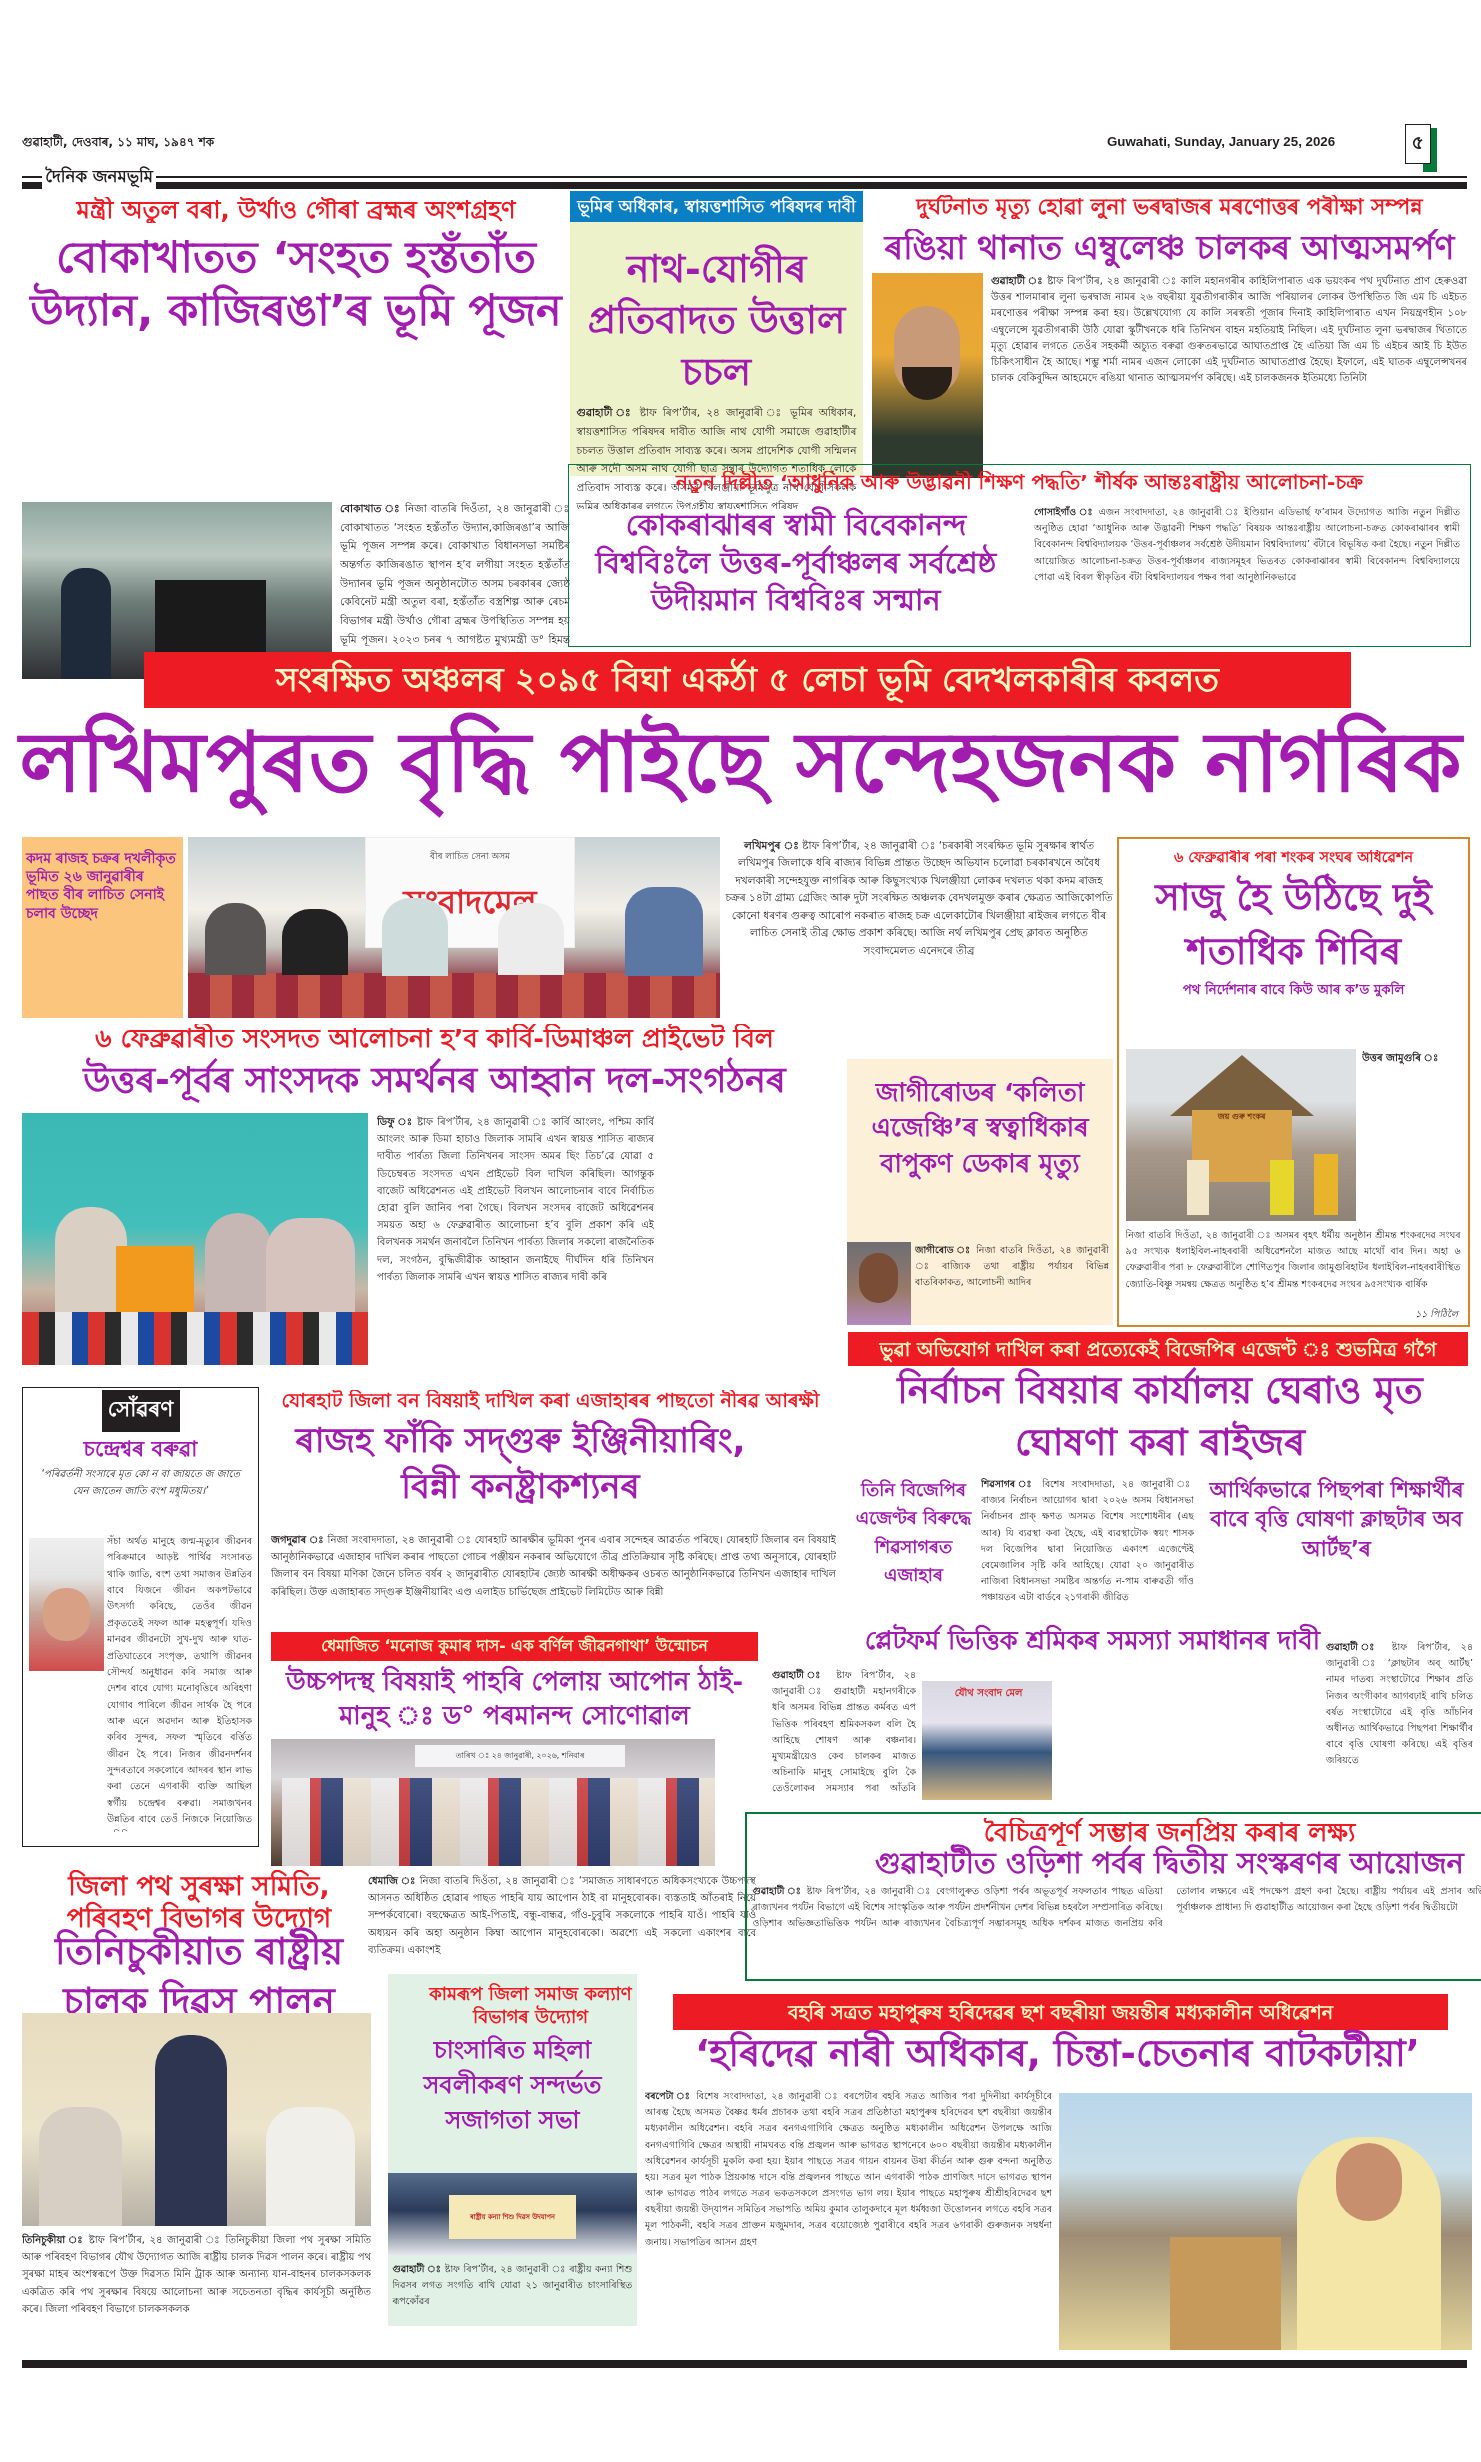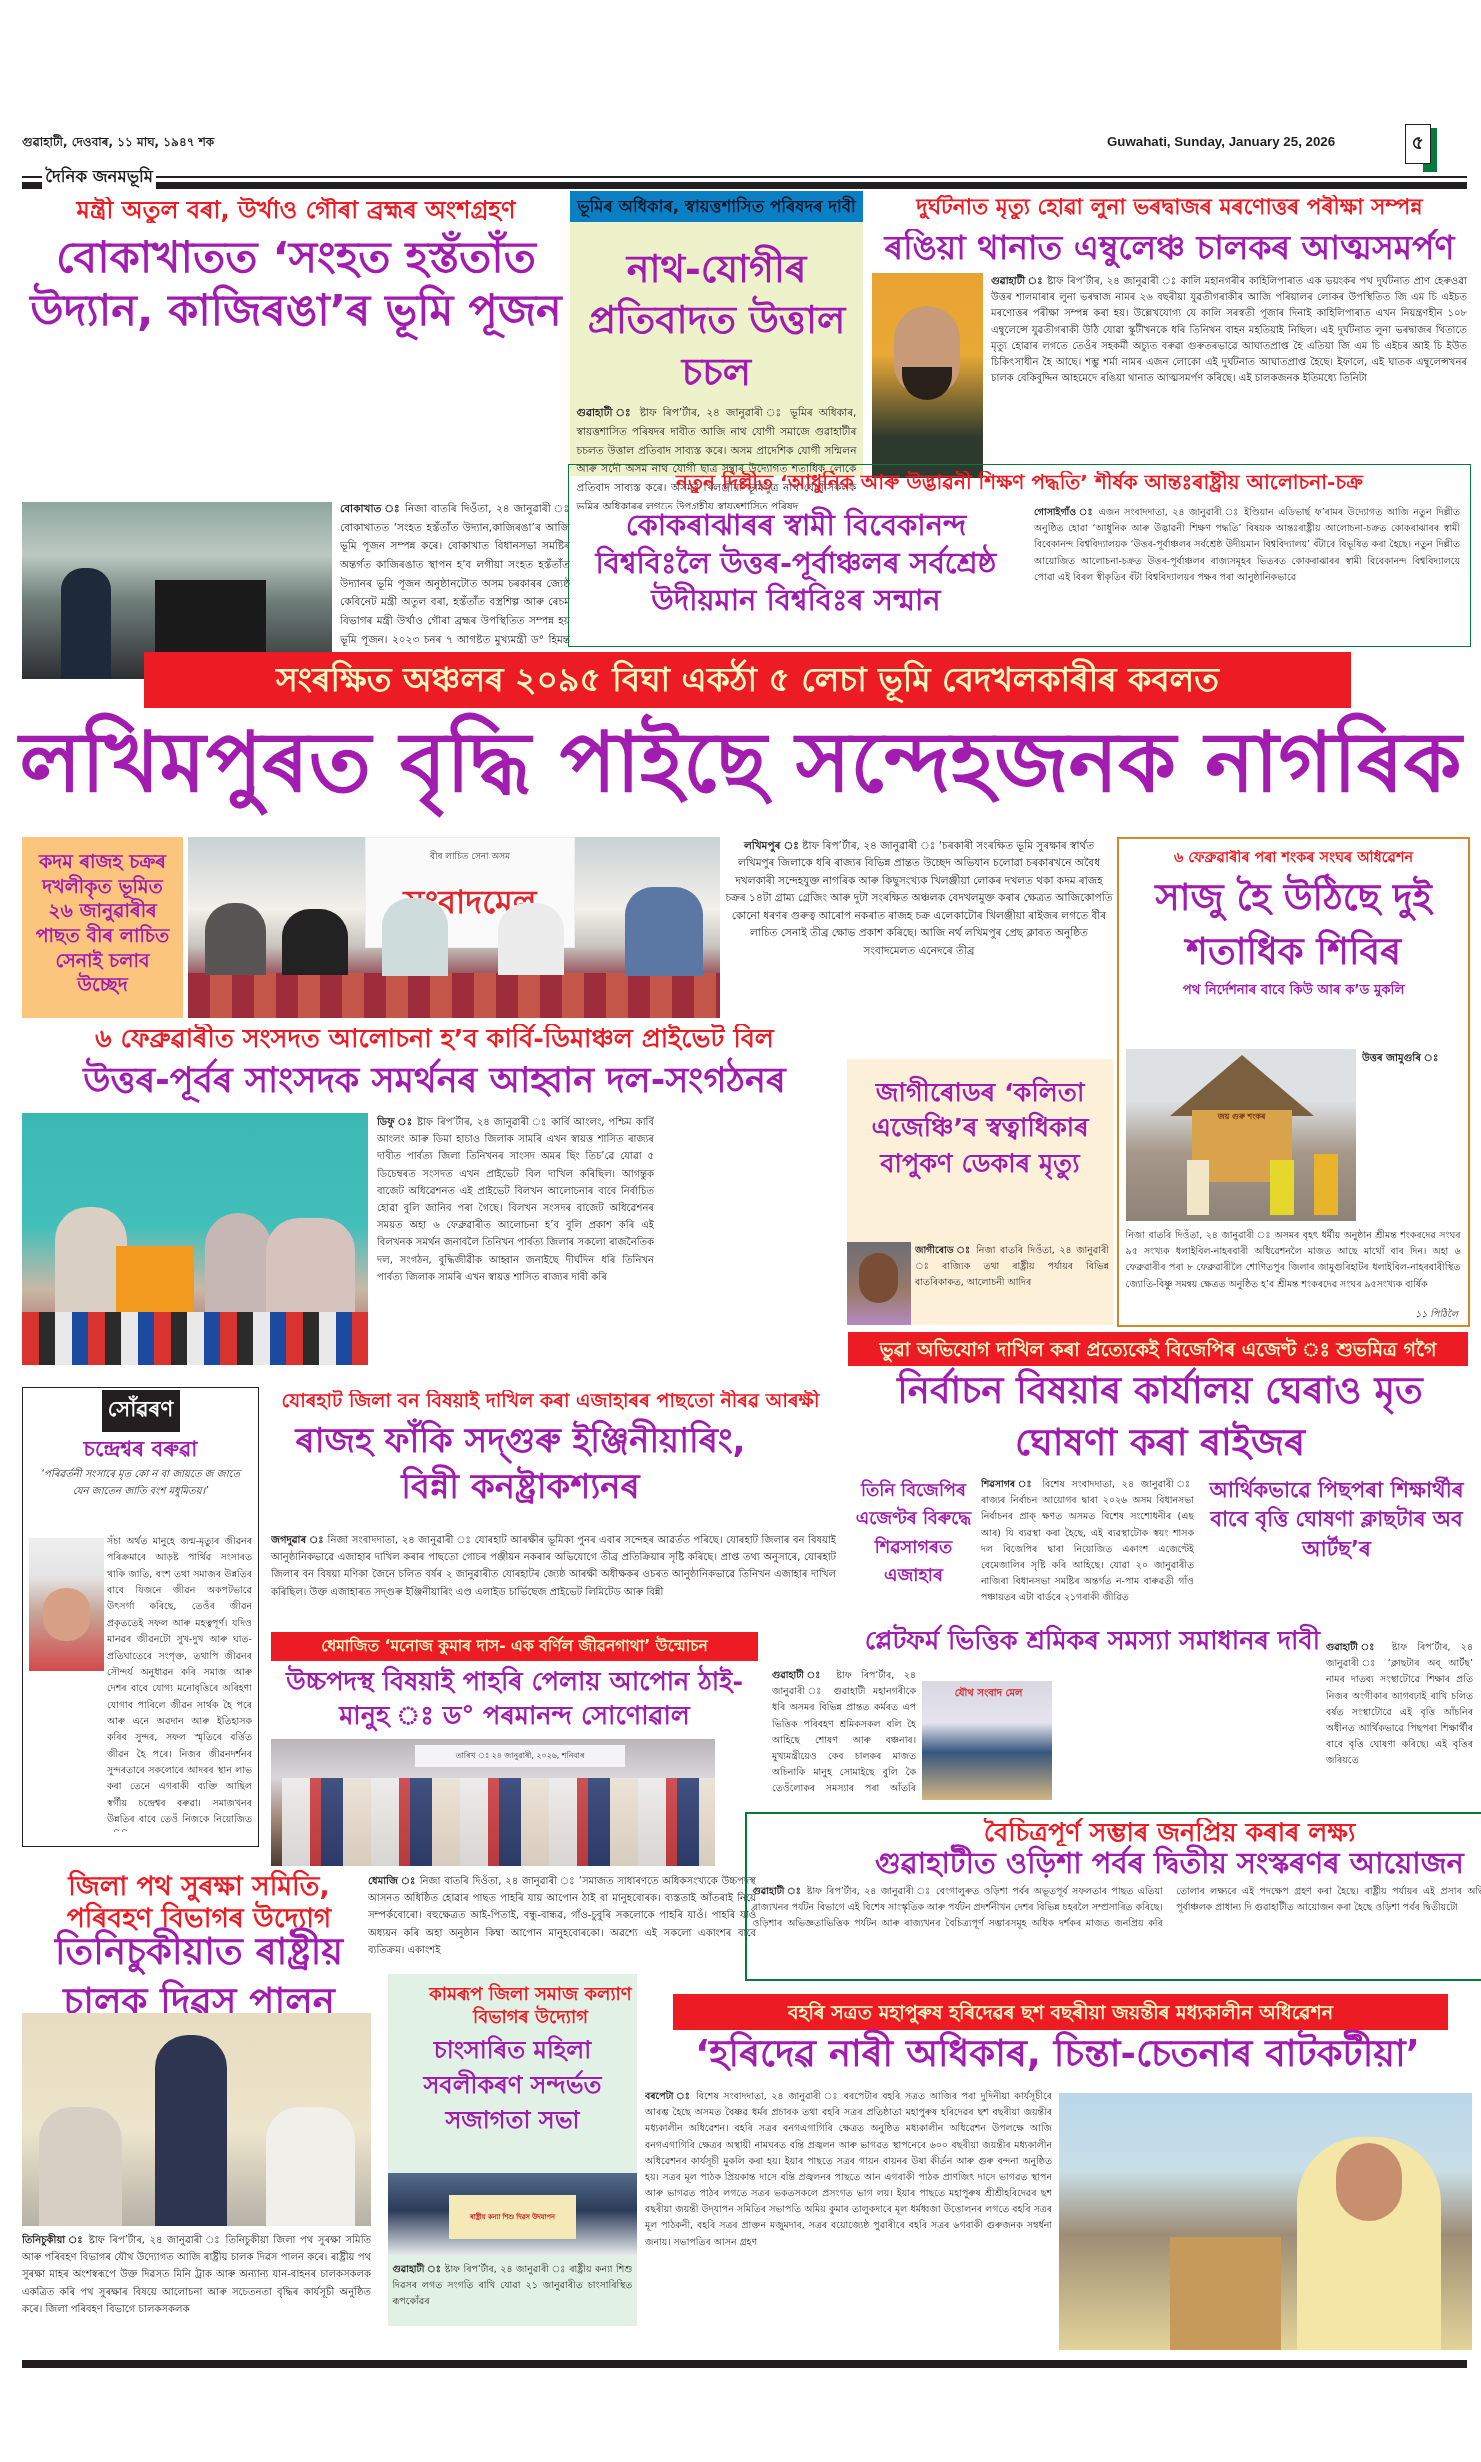--- a/index.html
+++ b/index.html
@@ -38,21 +38,21 @@
     <div class="abs" style="left:39px;top:66px;width:50px;height:111px;background:#1e2a3a;border-radius:22px 22px 0 0;"></div>
     <div class="abs" style="left:133px;top:78px;width:111px;height:100px;background:#1a1a1a;"></div>
   </div>
   <div class="abs body" style="left:318px;top:302px;width:230px;height:180px;font-size:10.5px;line-height:1.78;">
     <b>বোকাখাত ঃ</b>
     <span>নিজা বাতৰি দিওঁতা, ২৪ জানুৱাৰী ঃ বোকাখাতত ‘সংহত হস্তঁতাঁত উদ্যান,কাজিৰঙা’ৰ আজি ভূমি পূজন সম্পন্ন কৰে। বোকাখাত বিধানসভা সমষ্টিৰ অন্তৰ্গত কাজিৰঙাত স্থাপন হ’ব লগীয়া সংহত হস্তঁতাঁত উদ্যানৰ ভূমি পূজন অনুষ্ঠানটোত অসম চৰকাৰৰ জ্যেষ্ঠ কেবিনেট মন্ত্ৰী অতুল বৰা, হস্তঁতাঁত বস্ত্ৰশিল্প আৰু ৰেচম বিভাগৰ মন্ত্ৰী উৰ্খাও গৌৰা ব্ৰহ্মৰ উপস্থিতিত সম্পন্ন হয় ভূমি পূজন। ২০২৩ চনৰ ৭ আগষ্টত মুখ্যমন্ত্ৰী ড° হিমন্ত বিশ্ব শৰ্মাই শিলান্যাস স্থাপন কৰিছিল এই উদ্যানৰ। এই আঁচনি ৰূপায়ণকাৰী সংস্থা হ’ল হস্তঁতাঁত আৰু বস্ত্ৰশিল্প সঞ্চালকালয়, অসম। প্ৰায় ২৫ বিঘা মাটিত ৫৬ কোটি টকা ব্যয়সাপেক্ষে নিৰ্মাণ হ’ব লগা এই হস্তঁতাঁত উদ্যান অসমত প্ৰথম বুলি</span>
   </div>
 </div>
 
 <div class="abs" style="left:570px;top:191px;width:293px;height:285px;background:#eef2cb;">
-  <div style="background:#0a7fc4;color:#0f172a;font-weight:bold;font-size:16.6px;line-height:1.2;padding:5.5px 4.4px;text-align:center;white-space:nowrap;overflow:hidden;">ভূমিৰ অধিকাৰ, স্বায়ত্তশাসিত পৰিষদৰ দাবী</div>
+  <div style="background:#0a7fc4;color:#ffffff;font-weight:bold;font-size:16.6px;line-height:1.2;padding:5.5px 4.4px;text-align:center;white-space:nowrap;overflow:hidden;">ভূমিৰ অধিকাৰ, স্বায়ত্তশাসিত পৰিষদৰ দাবী</div>
   <div class="hl" style="font-size:38px;text-align:center;margin-top:22px;padding:0 5.5px;line-height:1.35;">নাথ-যোগীৰ প্ৰতিবাদত উত্তাল চচল</div>
   <div class="body" style="padding:5.5px 6.6px;height:111px;font-size:10.5px;line-height:1.78;">
     <b>গুৱাহাটী ঃ</b>
     <span>ষ্টাফ ৰিপ’ৰ্টাৰ, ২৪ জানুৱাৰী ঃ ভূমিৰ অধিকাৰ, স্বায়ত্তশাসিত পৰিষদৰ দাবীত আজি নাথ যোগী সমাজে গুৱাহাটীৰ চচলত উত্তাল প্ৰতিবাদ সাব্যস্ত কৰে। অসম প্ৰাদেশিক যোগী সন্মিলন আৰু সদৌ অসম নাথ যোগী ছাত্ৰ সন্থাৰ উদ্যোগত শতাধিক লোকে প্ৰতিবাদ সাব্যস্ত কৰে। অসমৰ খিলঞ্জীয়া ভূমিপুত্ৰ নাথ যোগীসকলক ভূমিৰ অধিকাৰৰ লগতে উপগ্ৰহীয় স্বায়ত্তশাসিত পৰিষদ</span>
   </div>
 </div>
 
 <div class="abs" style="left:872px;top:195px;width:595px;height:282px;">
   <div class="kicker" style="font-size:21.6px;text-align:center;">দুৰ্ঘটনাত মৃত্যু হোৱা লুনা ভৰদ্বাজৰ মৰণোত্তৰ পৰীক্ষা সম্পন্ন</div>
   <div class="hl" style="font-size:33px;text-align:center;margin-top:10px;white-space:nowrap;overflow:hidden;">ৰঙিয়া থানাত এম্বুলেঞ্চ চালকৰ আত্মসমৰ্পণ</div>
@@ -72,21 +72,21 @@
   <div class="abs body" style="left:465px;top:39px;width:426px;height:138px;font-size:9.4px;line-height:1.72;">
     <b>গোসাইগাঁও ঃ</b>
     <span>এজন সংবাদদাতা, ২৪ জানুৱাৰী ঃ ইণ্ডিয়ান এডিভাৰ্ছ ফ’ৰামৰ উদ্যোগত আজি নতুন দিল্লীত অনুষ্ঠিত হোৱা ‘আধুনিক আৰু উদ্ভাৱনী শিক্ষণ পদ্ধতি’ বিষয়ক আন্তঃৰাষ্ট্ৰীয় আলোচনা-চক্ৰত কোকৰাঝাৰৰ স্বামী বিবেকানন্দ বিশ্ববিদ্যালয়ক ‘উত্তৰ-পূৰ্বাঞ্চলৰ সৰ্বশ্ৰেষ্ঠ উদীয়মান বিশ্ববিদ্যালয়’ বঁটাৰে বিভূষিত কৰা হৈছে। নতুন দিল্লীত আয়োজিত আলোচনা-চক্ৰত উত্তৰ-পূৰ্বাঞ্চলৰ ৰাজ্যসমূহৰ ভিতৰত কোকৰাঝাৰৰ স্বামী বিবেকানন্দ বিশ্ববিদ্যালয়ে পোৱা এই বিৰল স্বীকৃতিৰ বঁটা বিশ্ববিদ্যালয়ৰ পক্ষৰ পৰা আনুষ্ঠানিকভাৱে</span>
   </div>
 </div>
 
 <div class="abs band-red" style="left:144px;top:652px;width:1207px;height:56px;font-size:33px;line-height:56px;">সংৰক্ষিত অঞ্চলৰ ২০৯৫ বিঘা একৰ্ঠা ৫ লেচা ভূমি বেদখলকাৰীৰ কবলত</div>
 <div class="abs hl" style="left:11px;top:714px;width:1459px;font-size:83px;text-align:center;white-space:nowrap;">লখিমপুৰত বৃদ্ধি পাইছে সন্দেহজনক নাগৰিক</div>
 
 <div class="abs" style="left:22px;top:837px;width:161px;height:181px;background:#fcc57d;">
-  <div class="hl" style="font-size:19px;text-align:center;padding:12px 11px;line-height:1.3;">কদম ৰাজহ চক্ৰৰ দখলীকৃত ভূমিত ২৬ জানুৱাৰীৰ পাছত বীৰ লাচিত সেনাই চলাব উচ্ছেদ</div>
+  <div class="hl" style="font-size:14px;padding:12px 4px;line-height:1.3;">কদম ৰাজহ চক্ৰৰ দখলীকৃত ভূমিত ২৬ জানুৱাৰীৰ পাছত বীৰ লাচিত সেনাই চলাব উচ্ছেদ</div>
 </div>
 <div class="abs photo" style="left:188px;top:837px;width:532px;height:181px;background:linear-gradient(180deg,#c9d2d4 0%,#f3f0ea 40%,#c7c4bf 60%,#8a3a45 80%,#b56f5a 100%);">
   <div class="abs" style="left:177px;top:0;width:210px;height:111px;background:#fafafa;border:1.1px solid #eee;text-align:center;">
     <div style="font-size:8.9px;margin-top:11px;color:#444;">বীৰ লাচিত সেনা অসম</div>
     <div style="font-size:32px;font-weight:bold;color:#e0282e;margin-top:13.3px;">সংবাদমেল</div>
   </div>
   <div class="abs" style="left:0;top:136px;width:532px;height:45px;background:repeating-linear-gradient(90deg,#9e2d3c 0 22px,#c4564a 22px 44px);"></div>
   <div class="abs" style="left:16.6px;top:66px;width:61px;height:72px;background:#5a5555;border-radius:28px 28px 0 0;"></div>
   <div class="abs" style="left:94px;top:72px;width:66px;height:66px;background:#222;border-radius:28px 28px 0 0;"></div>
   <div class="abs" style="left:194px;top:61px;width:66px;height:78px;background:#cfdcdc;border-radius:28px 28px 0 0;"></div>

